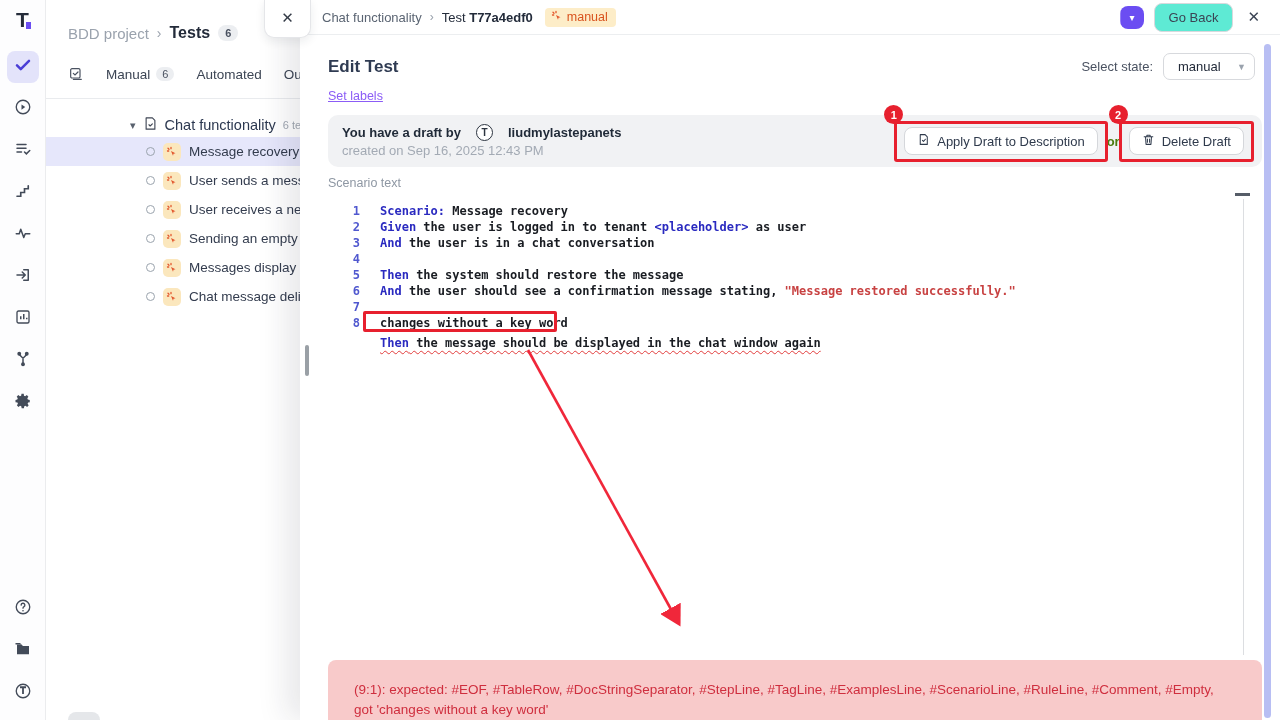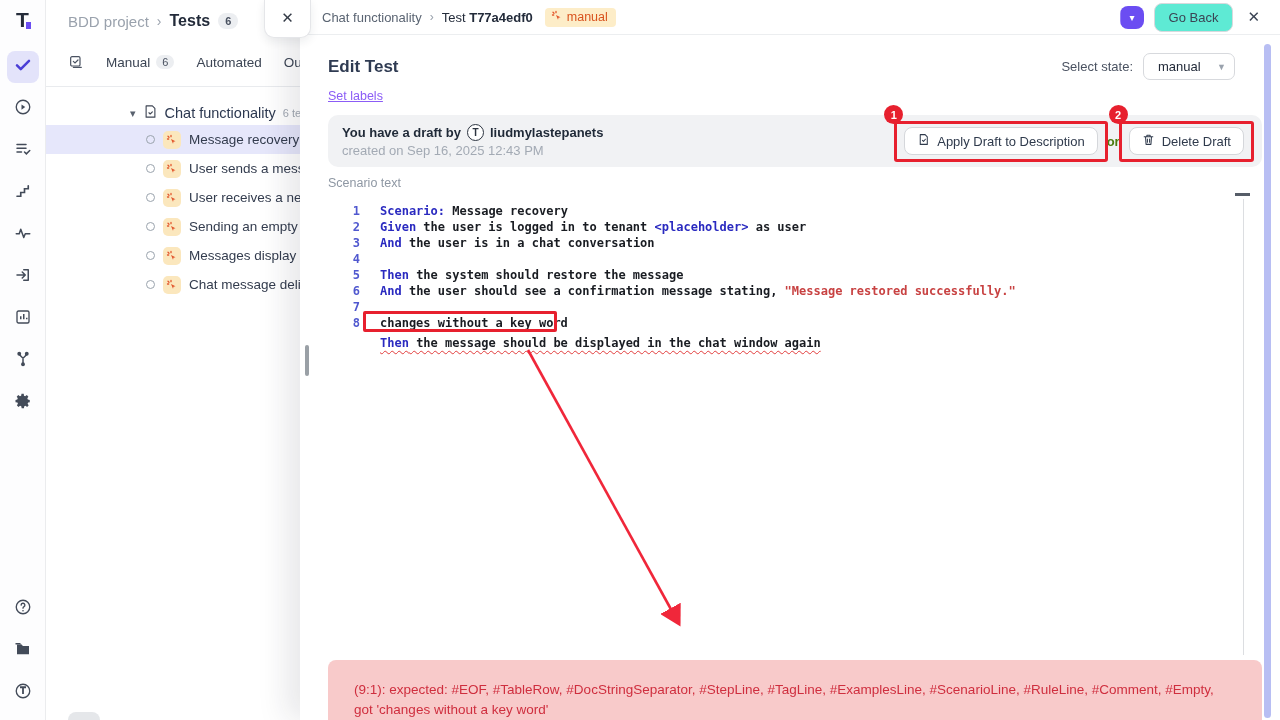--- a/index.html
+++ b/index.html
@@ -9,21 +9,21 @@
   .rail { position:absolute; left:0; top:0; bottom:0; width:46px; background:#fdfdfe; border-right:1px solid #ebecee; display:flex; flex-direction:column; align-items:center; padding:6px 0 6px; z-index:5; }
   .rail .logo { font-weight:bold; font-size:21px; color:#252c3a; margin:2px 0 14px; position:relative; }
   .rail .logo::after { content:""; position:absolute; right:-2px; bottom:3px; width:5px; height:7px; background:#6b4df2; }
   .rail-item { width:32px; height:32px; margin:5px 0; border-radius:8px; display:flex; align-items:center; justify-content:center; color:#434b59; cursor:pointer; }
   .rail-item.active { background:#e3e3fa; color:#4b3fd6; }
   .rail-item svg { width:18px; height:18px; }
   .rail-spacer { flex:1; }
   .rail-pill { position:absolute; left:68px; bottom:-8px; width:32px; height:16px; border-radius:8px; background:#e5e7ea; }
 
   
-  .tree-panel { position:absolute; left:46px; top:0; bottom:0; width:254px; background:#fff; overflow:hidden; }
+  .tree-panel { position:absolute; left:46px; top:12px; bottom:0; width:254px; background:#fff; overflow:hidden; }
   .tp-breadcrumb { display:flex; align-items:center; gap:8px; padding:12px 0 0 22px; white-space:nowrap; }
   .tp-project { font-size:15px; color:#9aa2ad; }
   .tp-chevron { font-size:14px; color:#9aa2ad; }
   .tp-section { font-size:16px; font-weight:bold; color:#232b3a; }
   .tp-count { background:#eceef1; border-radius:9px; font-size:11px; color:#4a5261; padding:2px 7px; font-weight:600; }
   .tp-tabs { display:flex; align-items:center; gap:22px; padding:22px 0 0 22px; border-bottom:1px solid #e9ebee; height:57px; white-space:nowrap; }
   .tp-tab { font-size:13.5px; color:#3c4554; display:flex; align-items:center; gap:6px; cursor:pointer; padding-bottom:14px; }
   .tp-tab-icon { color:#4a5261; display:flex; padding-bottom:14px; }
   .tab-badge { background:#eceef1; border-radius:9px; font-size:11px; color:#4a5261; padding:1px 6px; }
   .tree { padding:14px 0 0 0; }
@@ -50,29 +50,29 @@
   .state-badge { display:flex; align-items:center; gap:4px; background:#fdedc8; border-radius:4px; padding:2px 8px 2px 6px; font-size:12.5px; color:#d9531e; margin-left:4px; }
   .tb-actions { margin-left:auto; display:flex; align-items:center; gap:10px; }
   .btn-save { display:flex; background:#6b4df2; border-radius:8px; overflow:hidden; color:#fff; font-size:13px; cursor:pointer; }
   .btn-save .caret { padding:6px 9px; border-left:1px solid rgba(255,255,255,.28); font-size:10px; display:flex; align-items:center; }
   .btn-goback { background:#5eead4; border:1px solid #d7d9dd; border-radius:8px; padding:6px 14px; font-size:13px; color:#3b4454; cursor:pointer; }
   .tb-close { font-size:15px; color:#3b4454; padding:0 4px; cursor:pointer; }
 
   .main { position:absolute; top:35px; left:0; right:0; bottom:0; padding:0 18px 0 28px; }
   .header-row { margin-top:18px; display:flex; align-items:center; justify-content:space-between; }
   .page-title { font-size:17px; font-weight:bold; color:#2f3b52; }
-  .state-select { display:flex; align-items:center; gap:10px; margin-right:27px; }
+  .state-select { display:flex; align-items:center; gap:10px; margin-right:7px; }
   .state-select label { font-size:13px; color:#4a5261; }
   .sel-box { width:92px; border:1px solid #d7d9dd; border-radius:7px; padding:5px 8px 5px 14px; font-size:13px; color:#232b3a; display:flex; justify-content:space-between; align-items:center; cursor:pointer; }
   .sel-box .car { color:#9aa2ad; font-size:9px; }
   .set-labels { margin-top:9px; font-size:12.5px; color:#8b5cf6; text-decoration:underline; display:inline-block; cursor:pointer; }
 
   .draft { margin-top:11px; background:#f1f2f4; border-radius:10px; height:52px; display:flex; align-items:center; padding:0 14px 0 14px; }
   .draft-left { display:flex; flex-direction:column; gap:2px; }
-  .draft-l1 { display:flex; align-items:center; gap:6px; font-size:13px; font-weight:bold; color:#1f2937; }
+  .draft-l1 { display:flex; align-items:center; gap:15px; font-size:13px; font-weight:bold; color:#1f2937; }
   .mini-avatar { width:17px; height:17px; border-radius:50%; background:#fff; border:1.5px solid #2c3440; display:flex; align-items:center; justify-content:center; font-size:10px; font-weight:bold; color:#2c3440; }
   .draft-l2 { font-size:13px; color:#a3aab4; }
   .draft-right { margin-left:auto; display:flex; align-items:center; gap:9px; padding-right:4px; }
   .btn-light { display:flex; align-items:center; gap:7px; background:#fff; border:1px solid #d5d7db; border-radius:8px; padding:5px 12px; font-size:13px; color:#2f3a4c; cursor:pointer; white-space:nowrap; }
   .btn-light svg { width:13px; height:13px; }
   .or-text { font-size:13px; color:#4d7c0f;font-weight:bold; }
   .rel { position:relative; }
   .anno-box { position:absolute; left:-10px; right:-10px; top:-6px; bottom:-7px; border:3px solid #e7202e; border-radius:3px; pointer-events:none; }
   .anno-badge { position:absolute; left:-13px; top:-19px; width:19px; height:19px; border-radius:50%; background:#e7202e; color:#fff; font-size:11px; font-weight:bold; display:flex; align-items:center; justify-content:center; }
 

